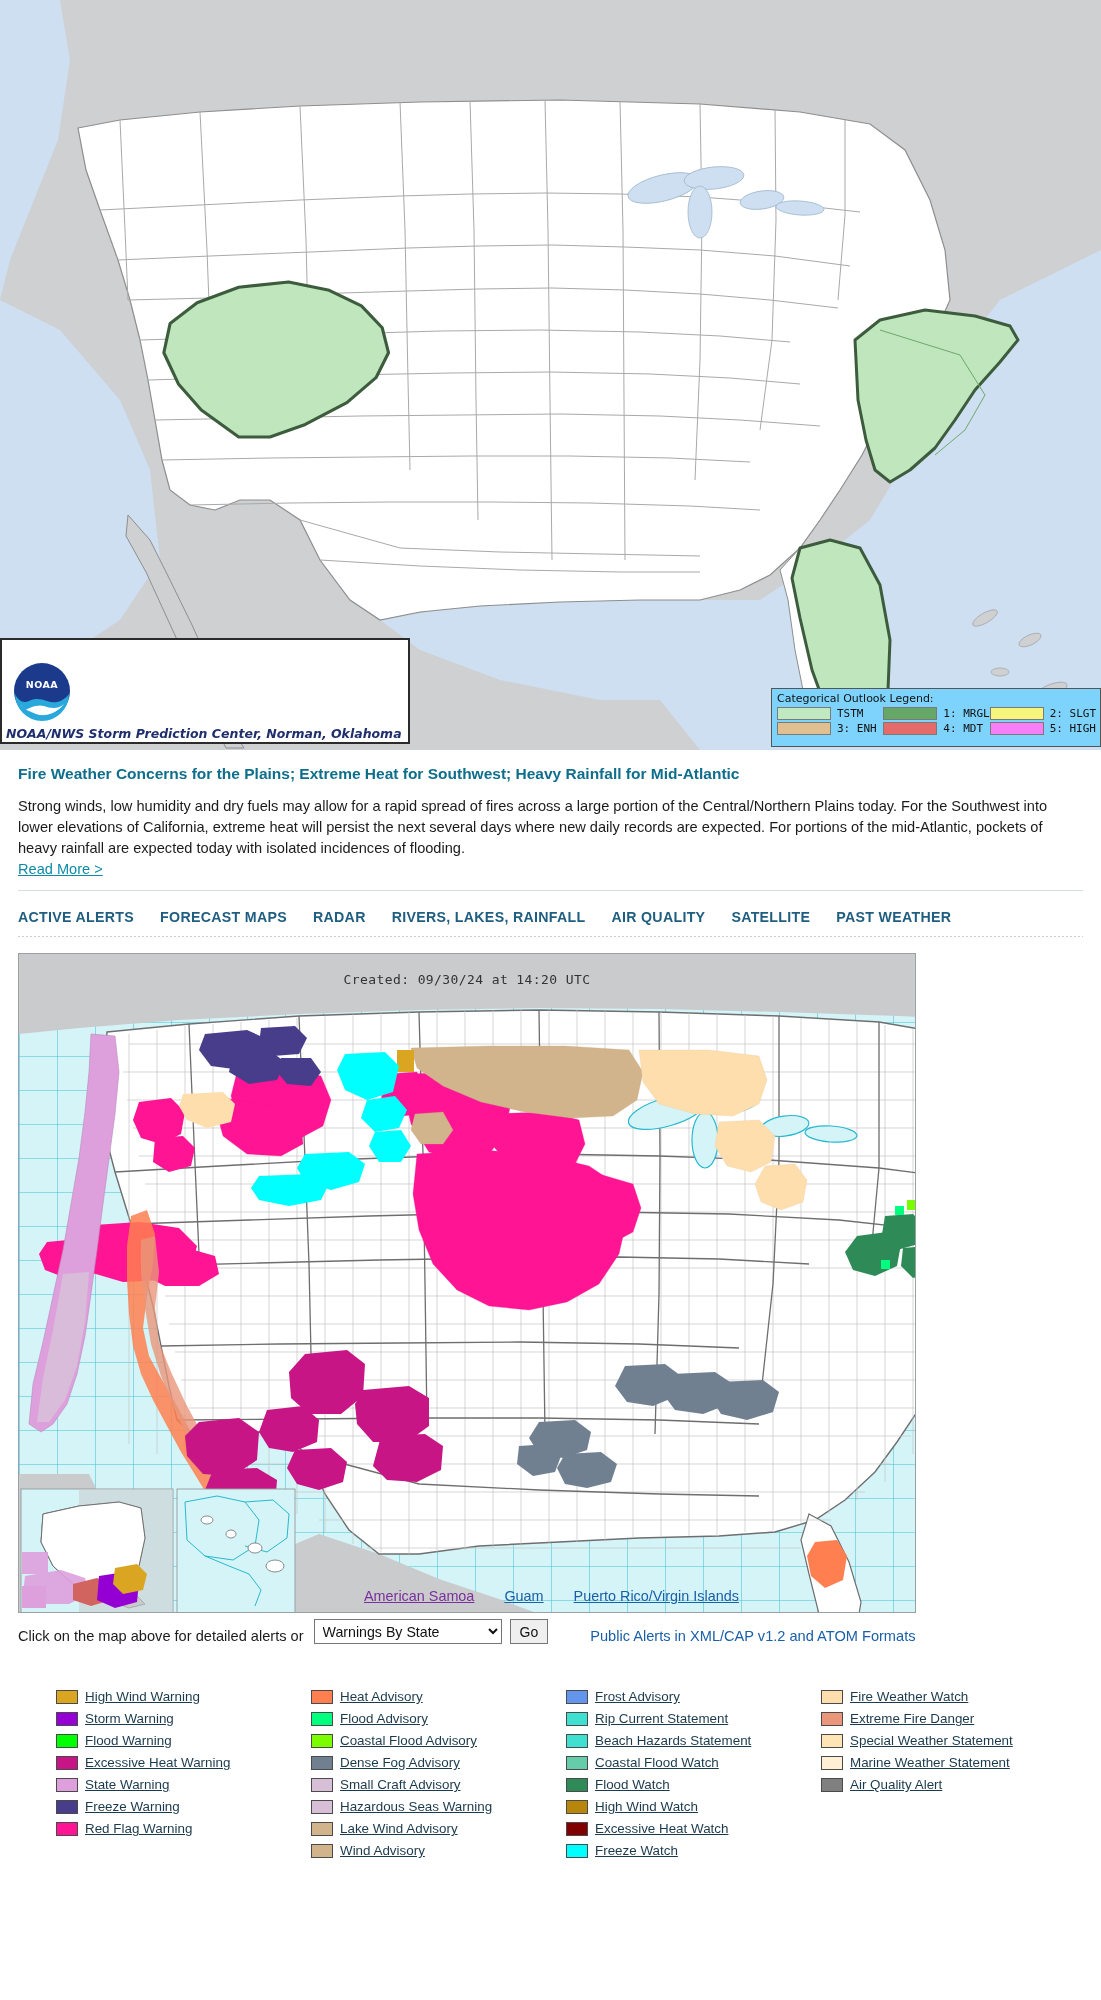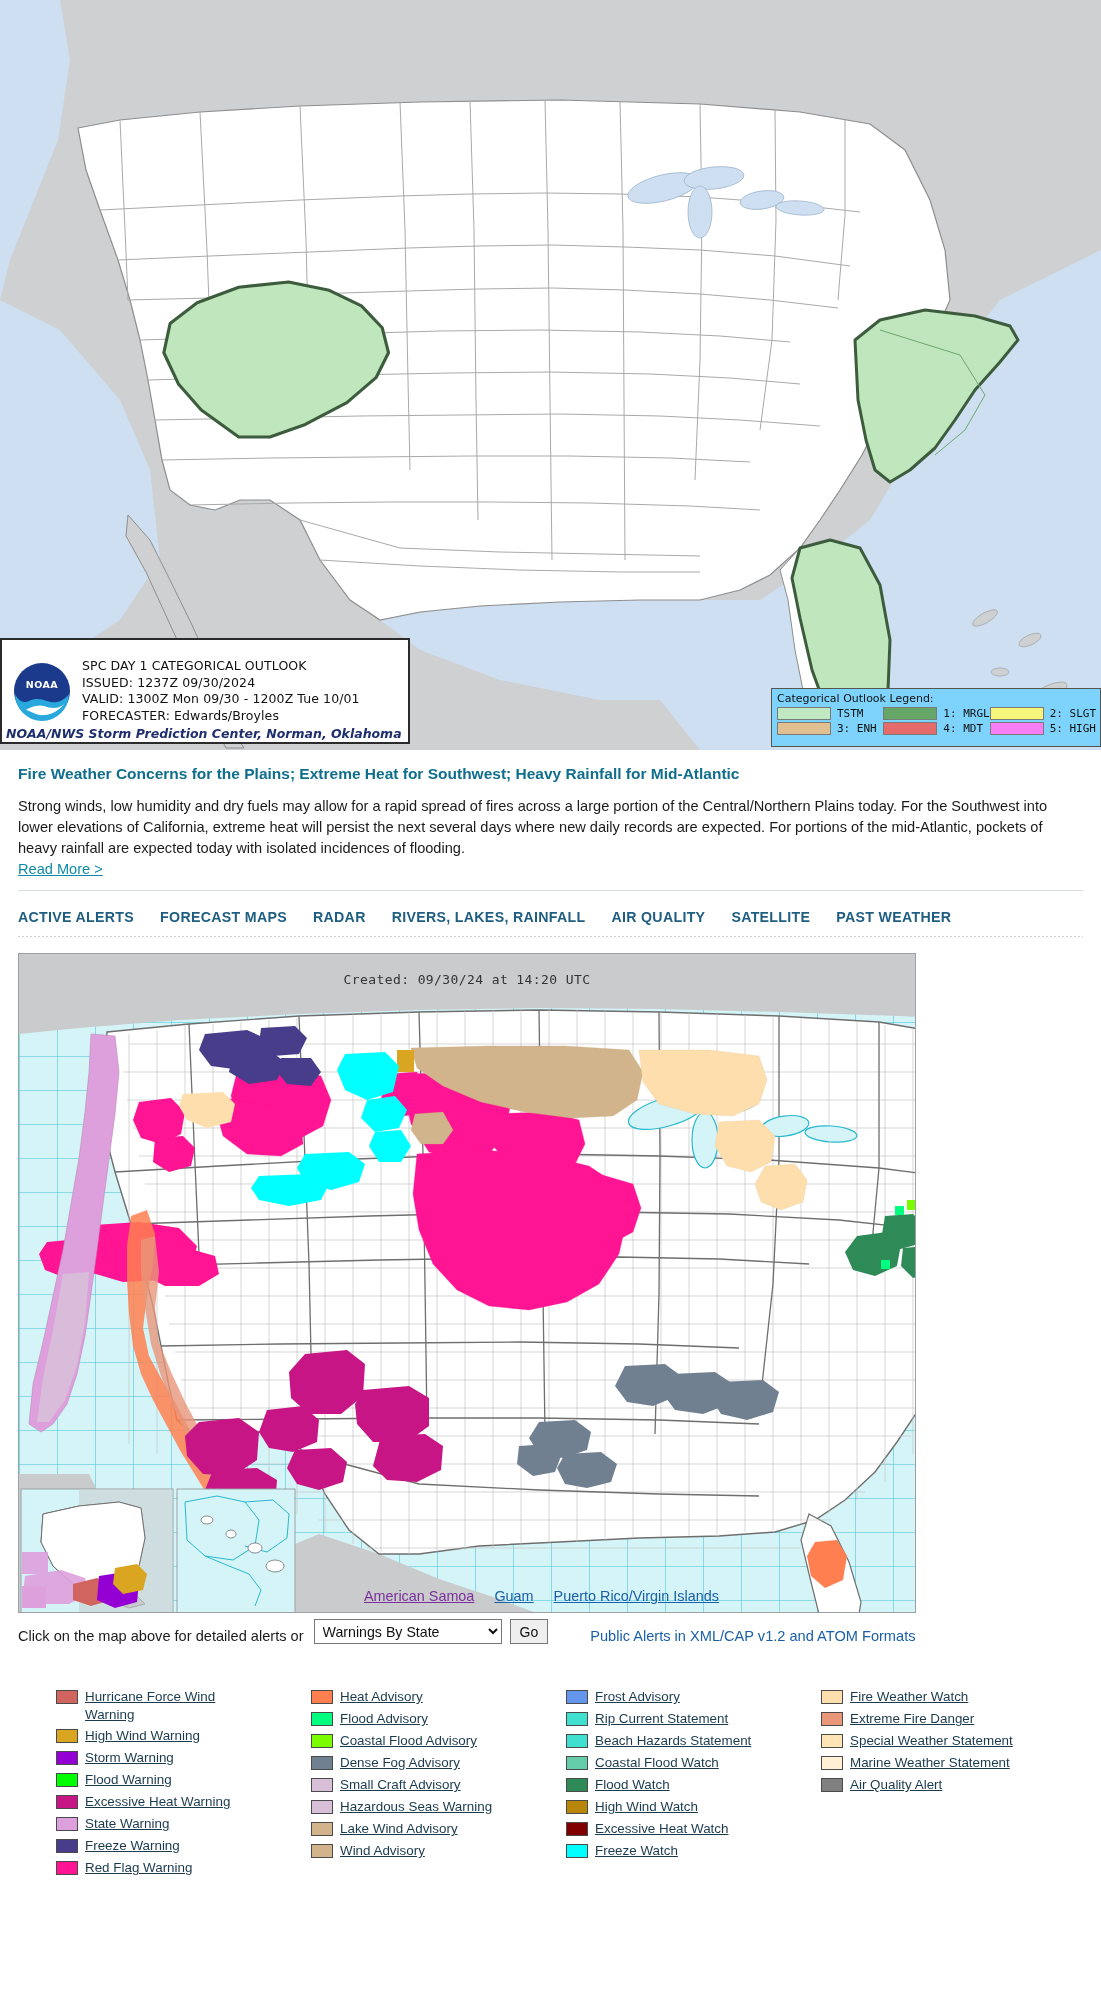--- a/index.html
+++ b/index.html
@@ -117,21 +117,21 @@
     top:18px; left:0; right:0;
     text-align:center;
     font-family:"DejaVu Sans Mono", monospace;
     font-size:13px;
     color:#333;
     letter-spacing:.4px;
   }
   .terr-links{
     position:absolute;
     bottom:8px; left:345px;
-    display:flex; gap:20px;
+    display:flex; gap:30px;
     font-size:14.4px;
   }
   .terr-links a{ text-decoration:underline; cursor:pointer; }
   .tl-visited{ color:#7b2f9e; }
   .tl-normal{ color:#1a5fa8; }
 
   
   .map-controls{
     display:flex;
     align-items:flex-end;
@@ -293,26 +293,20 @@
   <div class="spc-infobox">
     <div class="noaa-logo-cell">
       <svg width="62" height="62" viewBox="0 0 62 62">
         <circle cx="31" cy="31" r="29" fill="#ffffff"></circle>
         <path d="M31 3 A28 28 0 0 1 59 31 A28 28 0 0 1 31 59 A28 28 0 0 1 3 31 A28 28 0 0 1 31 3 Z" fill="#1b3a8c"></path>
         <path d="M4 34 A27 27 0 0 0 58 34 C52 42 44 44 36 41 C30 39 24 38 18 41 C12 44 7 40 4 34 Z" fill="#29a8dc"></path>
         <path d="M9 44 A27 27 0 0 0 53 44 C46 50 39 48 33 46 C26 44 18 48 14 50 C12 48 10 46 9 44 Z" fill="#ffffff"></path>
         <path d="M6 40 A27 27 0 0 0 56 40 C49 52 36 58 28 55 C20 52 12 50 6 40 Z" fill="#29a8dc"></path>
         <text x="31" y="28" font-family="DejaVu Sans, sans-serif" font-size="9.5" font-weight="bold" fill="#ffffff" text-anchor="middle" letter-spacing="0.5">NOAA</text>
       </svg>
-    </div>
-    <div class="spc-lines">
-      <div>SPC DAY 1 CATEGORICAL OUTLOOK</div>
-      <div>ISSUED: 1237Z 09/30/2024</div>
-      <div>VALID: 1300Z Mon 09/30 - 1200Z Tue 10/01</div>
-      <div>FORECASTER: Edwards/Broyles</div>
     </div>
     <div class="spc-credit">NOAA/NWS Storm Prediction Center, Norman, Oklahoma</div>
   </div>
 
   <div class="spc-legend">
     <div class="spc-legend-title">Categorical Outlook Legend:</div>
     <div class="spc-legend-row">
       <div class="spc-legend-item">
         <span class="spc-sw" style="background:#c1e9c1"></span>
         <span class="spc-lbl">TSTM</span>
@@ -606,24 +600,20 @@
     <option>Warnings By State</option>
   </select>
   <button class="go-btn">Go</button>
   <a class="cap-link">Public Alerts in XML/CAP v1.2 and ATOM Formats</a>
 </div>
 
 <div class="legend-grid">
 
   <div class="legend-col">
     <div class="legend-item">
-      <span class="legend-swatch" style="background:#d2645f"></span>
-      <span class="legend-label">Hurricane Force Wind Warning</span>
-    </div>
-    <div class="legend-item">
       <span class="legend-swatch" style="background:#daa520"></span>
       <span class="legend-label">High Wind Warning</span>
     </div>
     <div class="legend-item">
       <span class="legend-swatch" style="background:#9400d3"></span>
       <span class="legend-label">Storm Warning</span>
     </div>
     <div class="legend-item">
       <span class="legend-swatch" style="background:#00ff00"></span>
       <span class="legend-label">Flood Warning</span>

